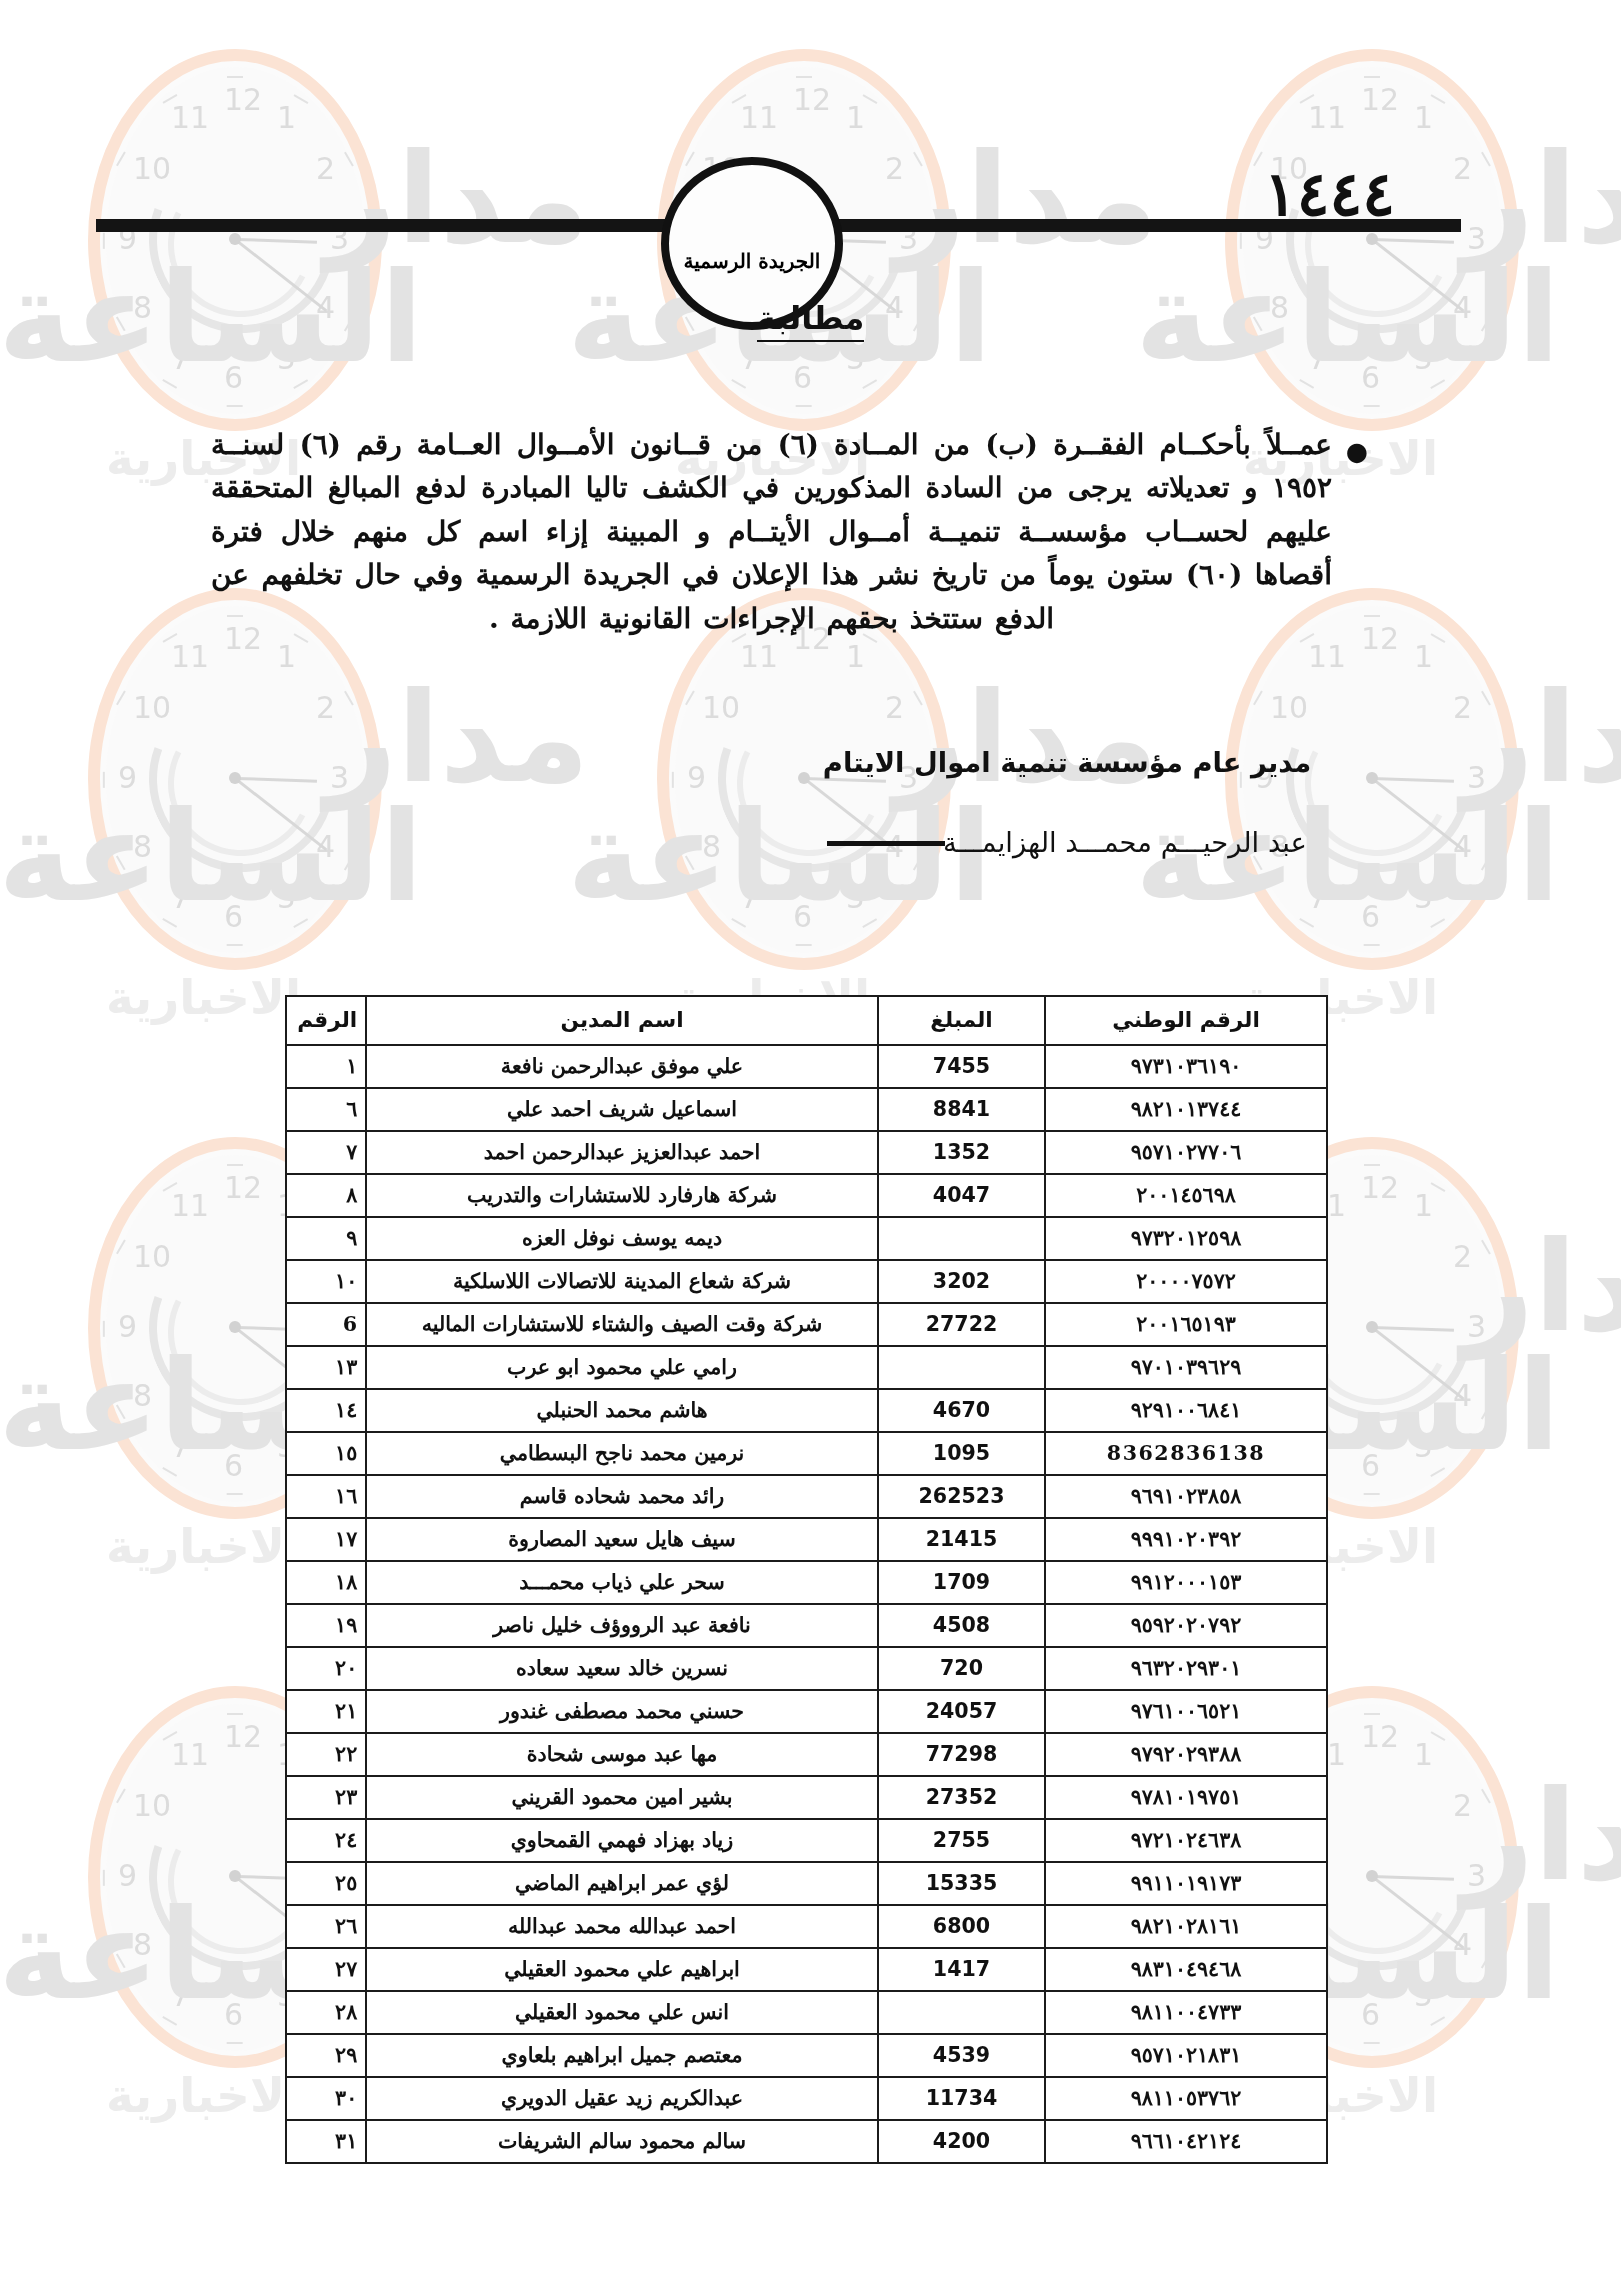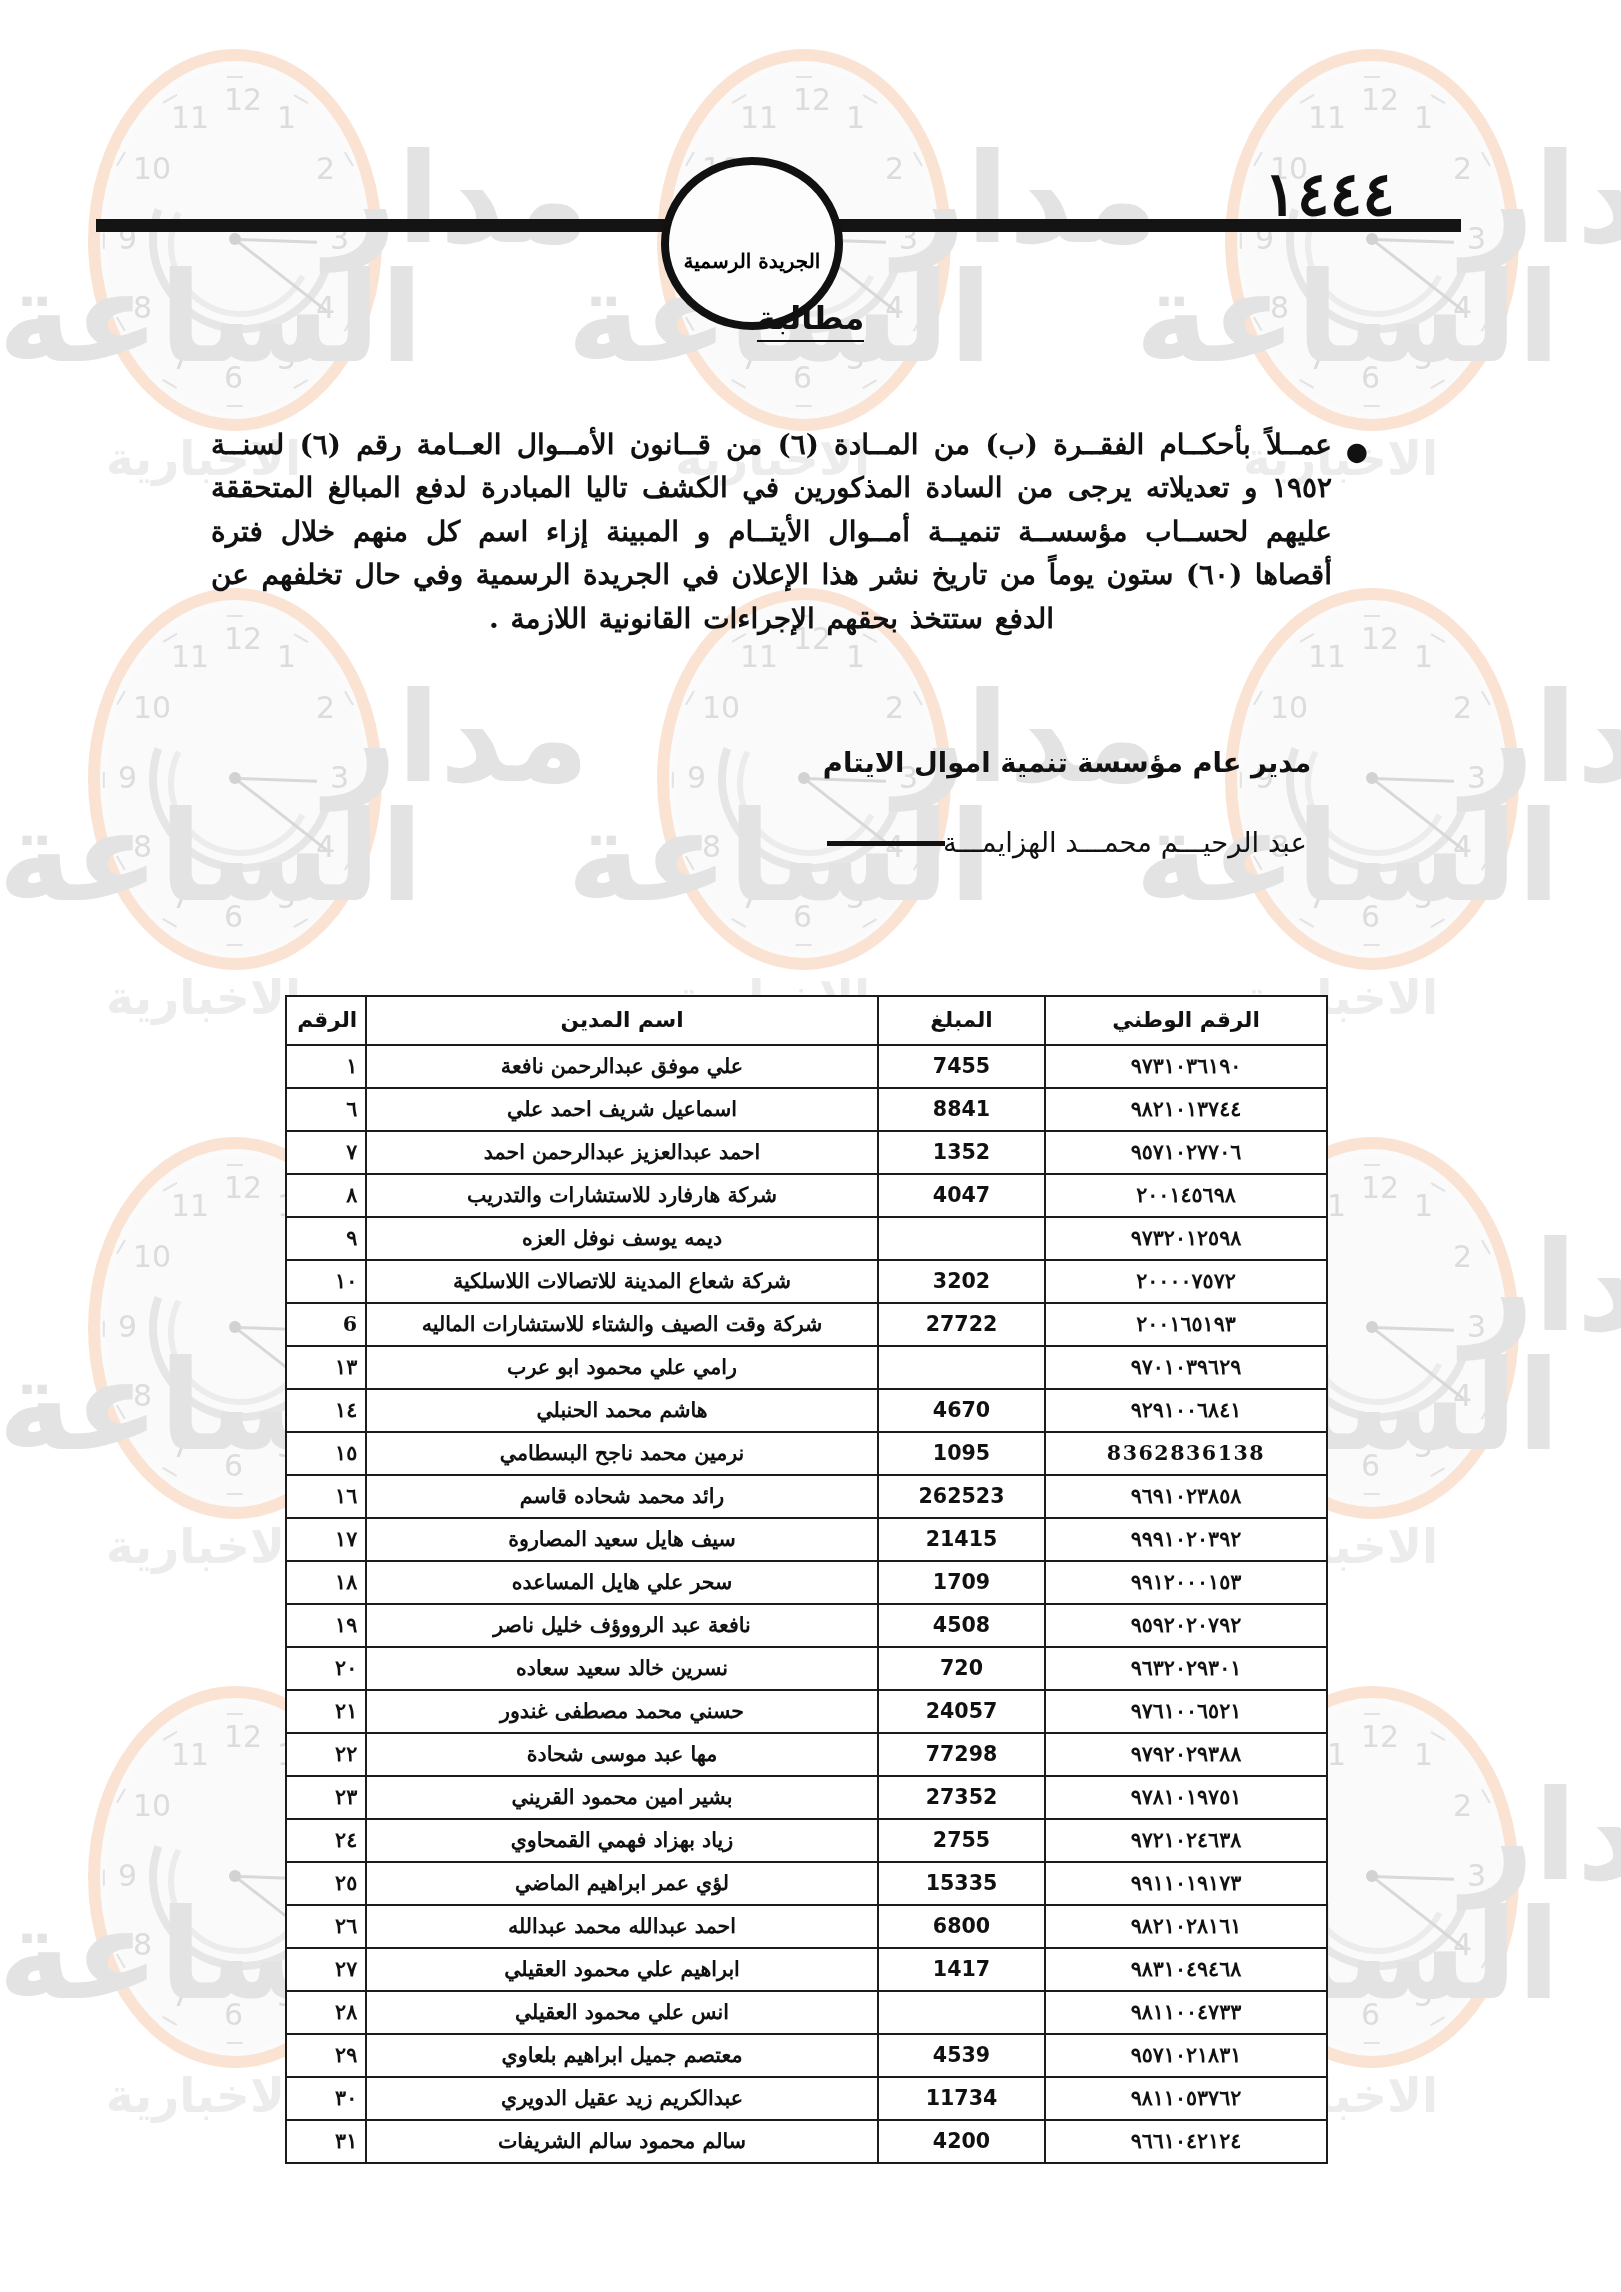--- a/index.html
+++ b/index.html
@@ -861,21 +861,21 @@
           </tr>
           <tr>
             <td class="nid">٩٩٩١٠٢٠٣٩٢</td>
             <td class="amount">21415</td>
             <td class="name">سيف هايل سعيد المصاروة</td>
             <td class="idx">١٧</td>
           </tr>
           <tr>
             <td class="nid">٩٩١٢٠٠٠١٥٣</td>
             <td class="amount">1709</td>
-            <td class="name">سحر علي هايل المساعده</td>
+            <td class="name">سحر علي ذياب محمـــد</td>
             <td class="idx">١٨</td>
           </tr>
           <tr>
             <td class="nid">٩٥٩٢٠٢٠٧٩٢</td>
             <td class="amount">4508</td>
             <td class="name">نافعة عبد الرووؤف خليل ناصر</td>
             <td class="idx">١٩</td>
           </tr>
           <tr>
             <td class="nid">٩٦٣٢٠٢٩٣٠١</td>

